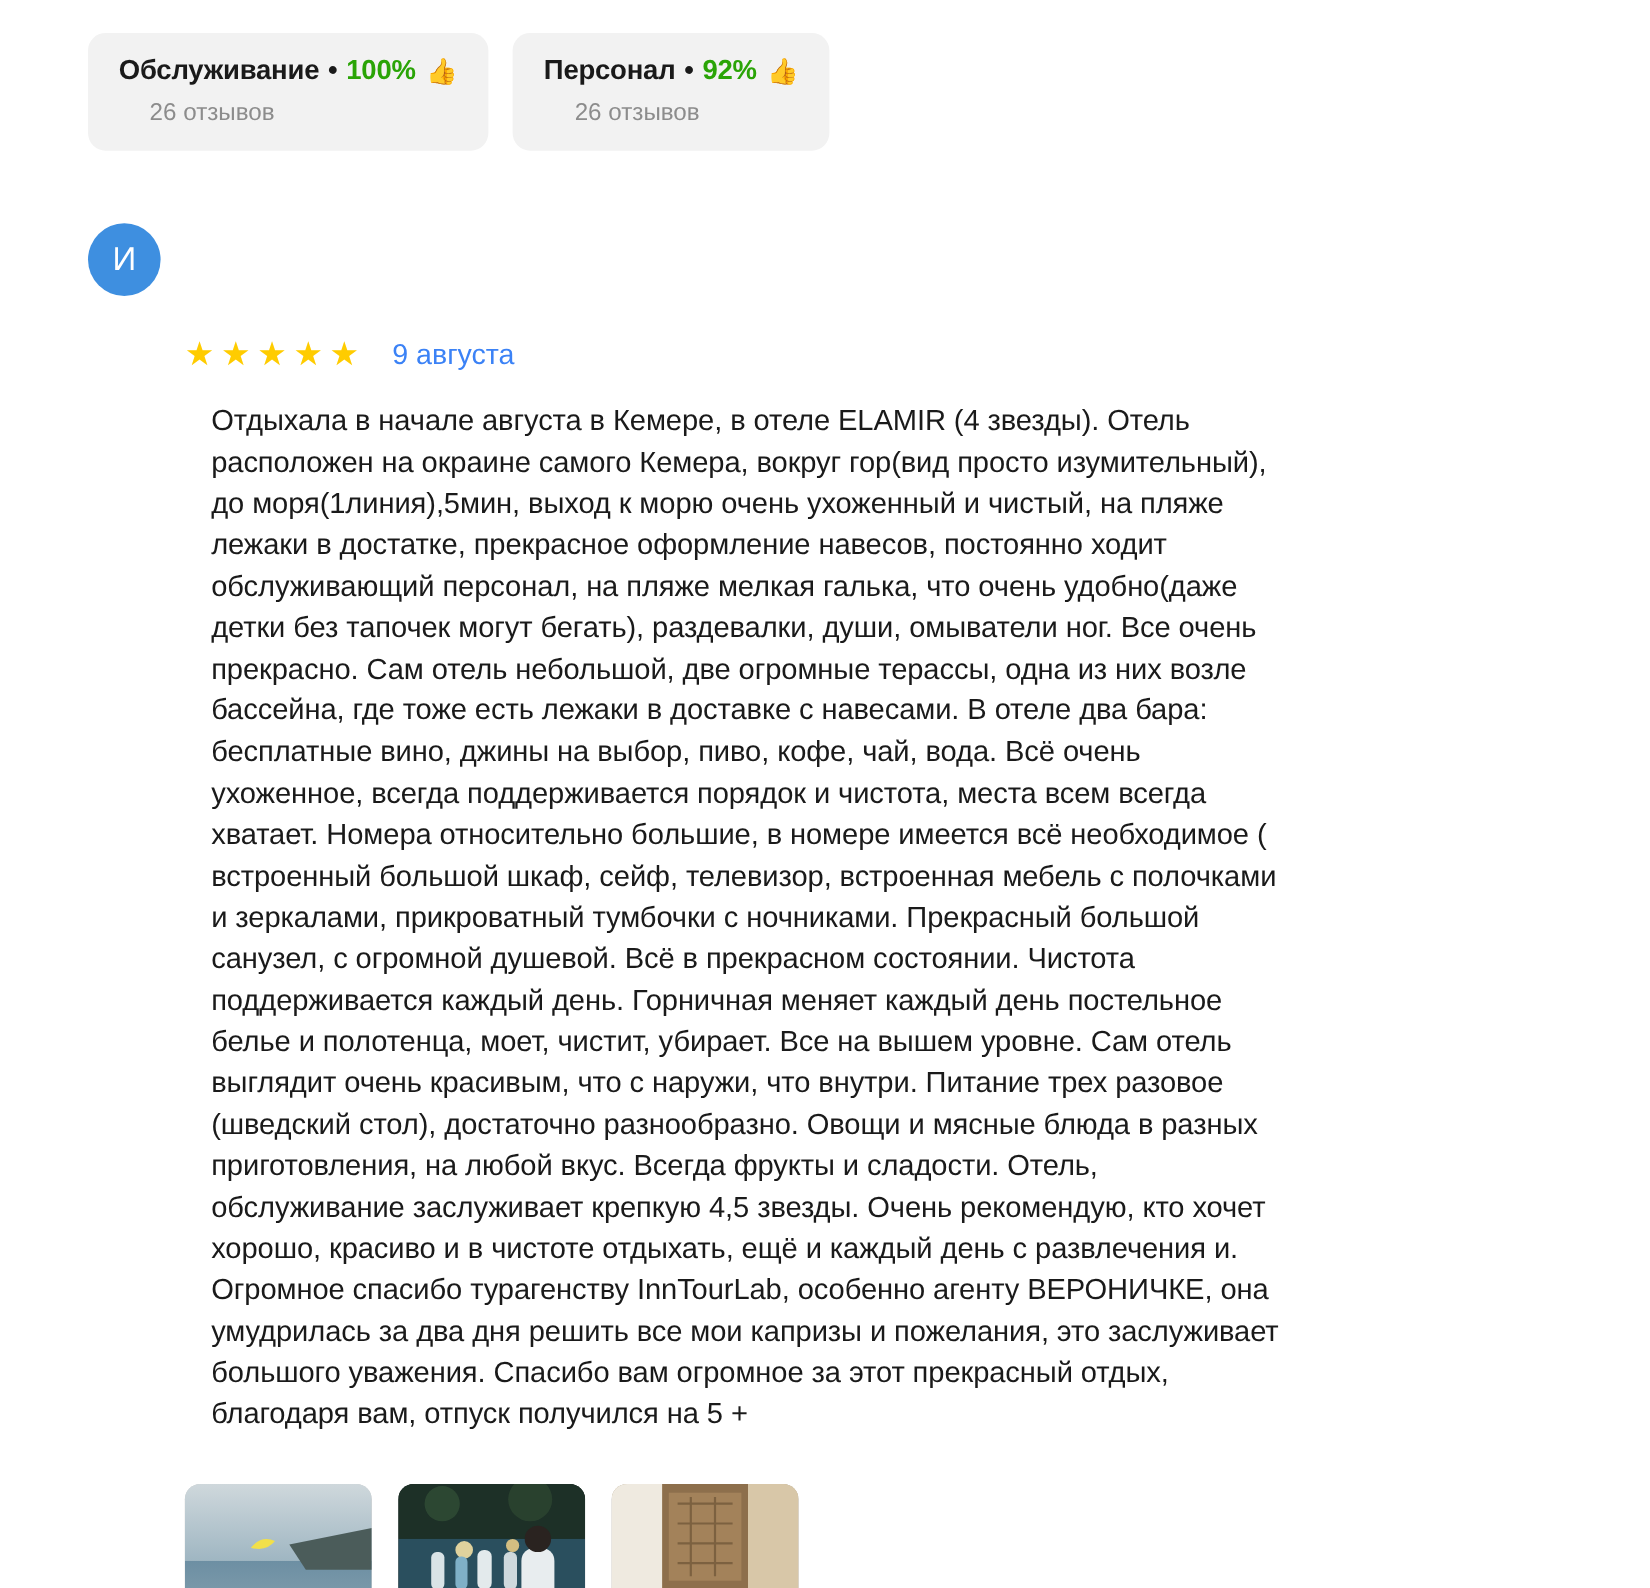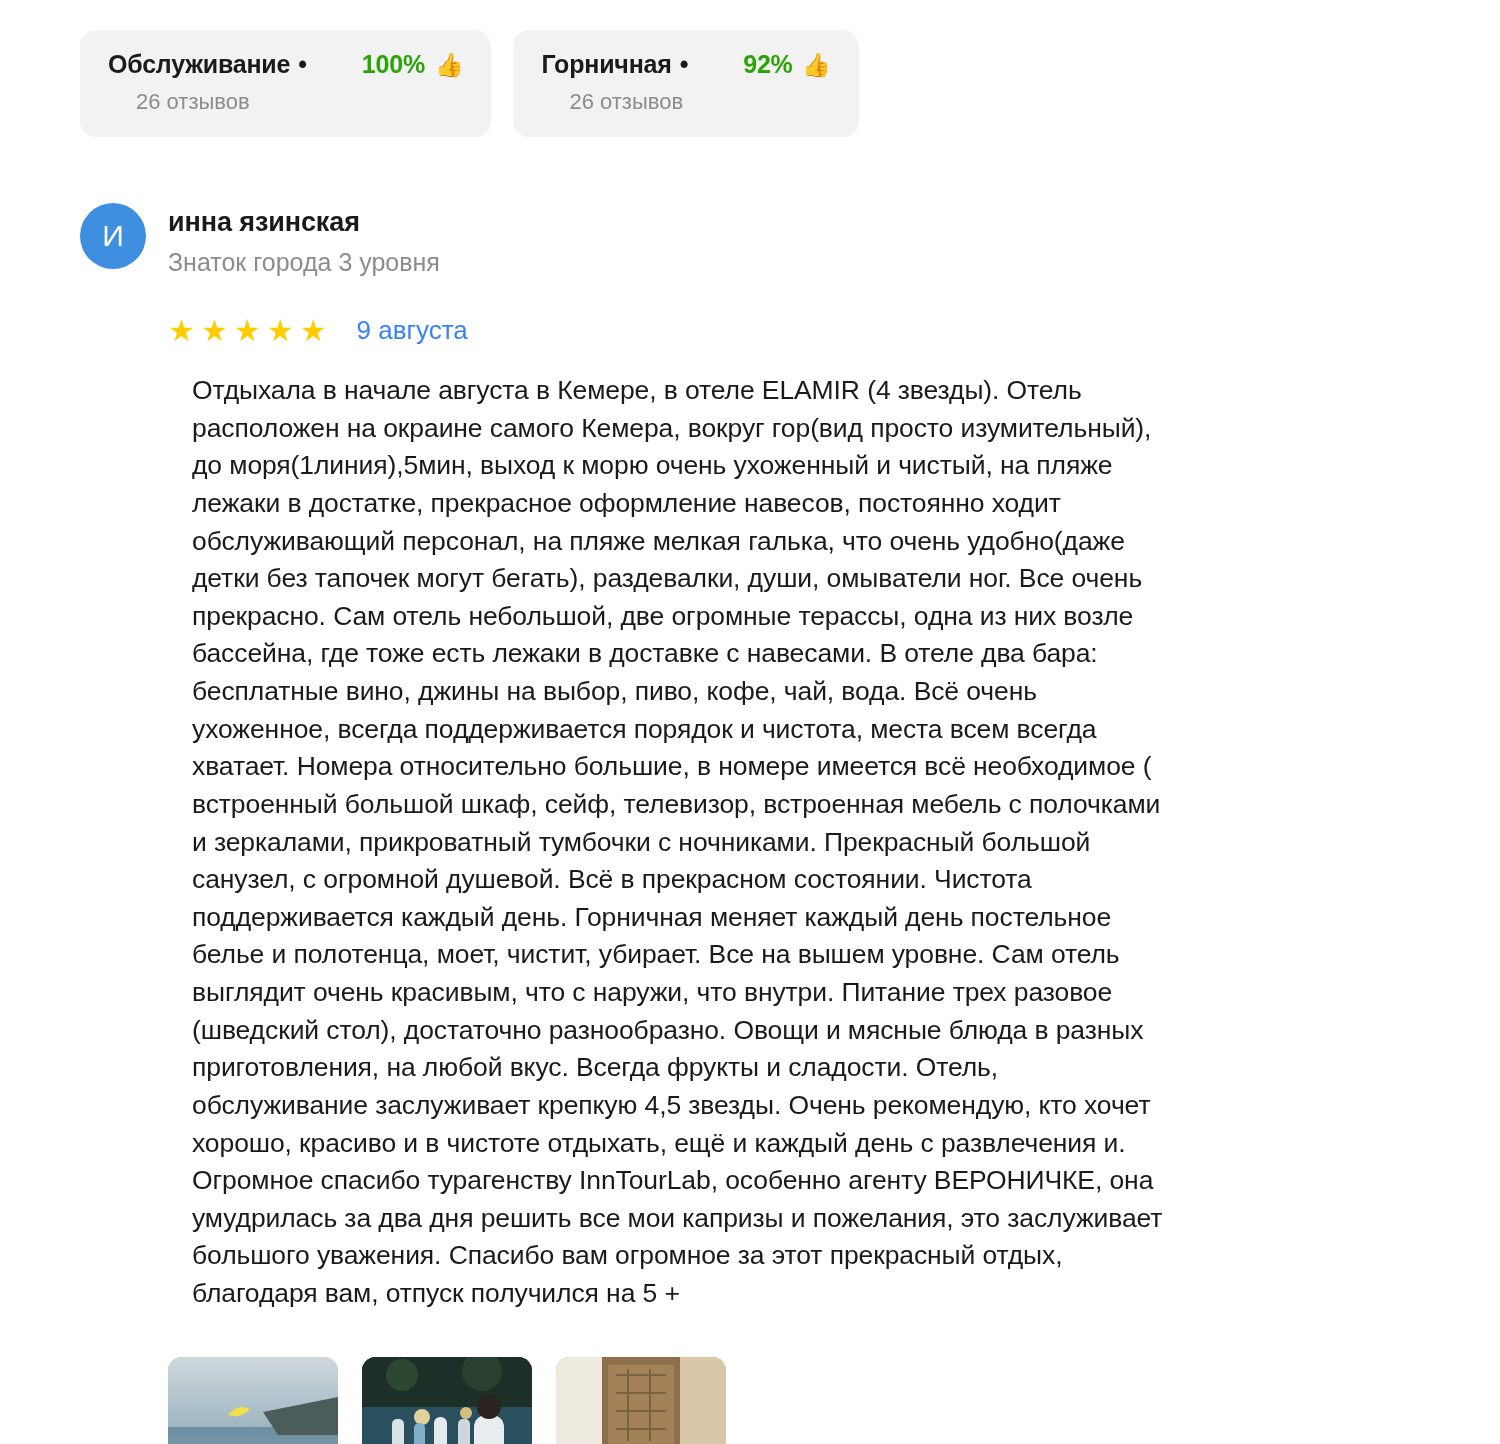--- a/index.html
+++ b/index.html
@@ -45,21 +45,20 @@
     align-items: center;
     gap: 0px;
   }
   .chip-top .sep {
     margin: 0 8px;
     color: #1a1a1a;
   }
   .chip-pct {
     color: #2aa406;
     font-weight: 700;
-    margin-left: 47px;
   }
   .thumb-up-green {
     display: inline-block;
     margin-left: 10px;
     color: #2aa406;
     font-size: 23px;
     line-height: 1;
     transform: translateY(1px);
   }
   .chip-sub {
@@ -212,38 +211,34 @@
         <span>Обслуживание</span>
         <span class="sep">•</span>
         <span class="chip-pct">100%</span>
         <span class="thumb-up-green">👍</span>
       </div>
       <div class="chip-sub">26 отзывов</div>
     </div>
 
     <div class="chip">
       <div class="chip-top">
-        <span>Горничная</span>
+        <span>Персонал</span>
         <span class="sep">•</span>
         <span class="chip-pct">92%</span>
         <span class="thumb-up-green">👍</span>
       </div>
       <div class="chip-sub">26 отзывов</div>
     </div>
 
   </div>
 
   <div class="review">
 
     <div class="review-head">
       <div class="avatar">И</div>
-      <div class="author-block">
-        <div class="author-name">инна язинская</div>
-        <div class="author-level">Знаток города 3 уровня</div>
-      </div>
     </div>
 
     <div class="rating-row">
       <div class="stars">
         <span class="star">★</span>
         <span class="star">★</span>
         <span class="star">★</span>
         <span class="star">★</span>
         <span class="star">★</span>
       </div>

